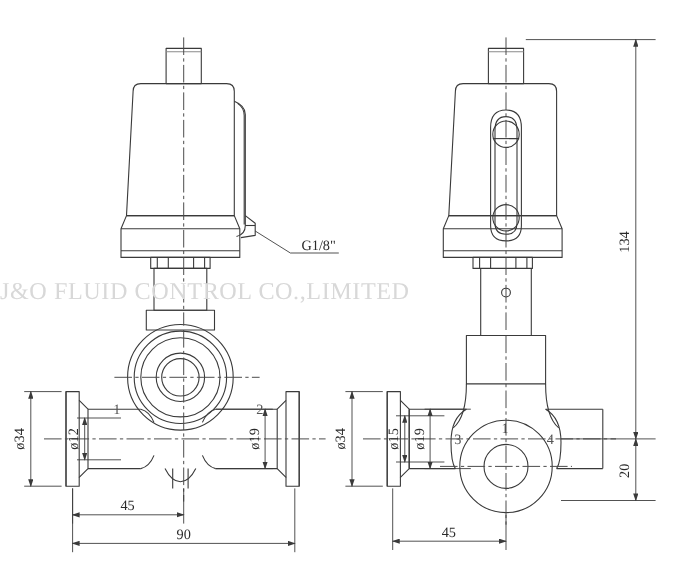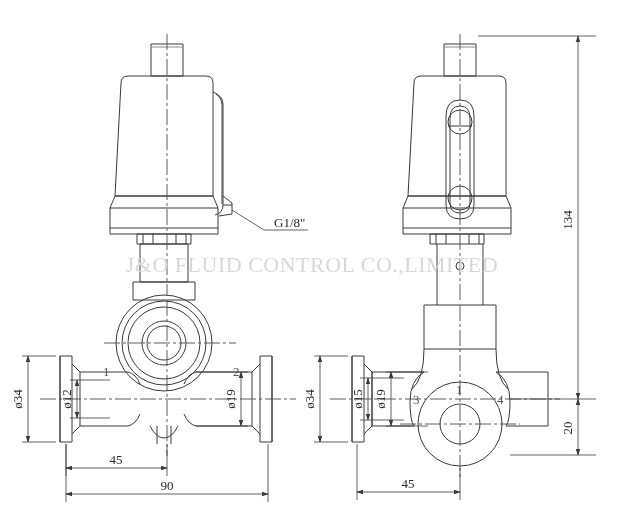--- a/index.html
+++ b/index.html
@@ -1,21 +1,21 @@
 <!DOCTYPE html>
 <html><head>
 <meta charset="utf-8">
 <title>Technical Drawing</title>
 <style>
   html,body{margin:0;padding:0;background:#ffffff;}
   body{width:624px;height:520px;overflow:hidden;
        font-family:"Liberation Serif",serif;}
   #sheet{position:relative;width:624px;height:520px;background:#fff;}
   #sheet svg{position:absolute;left:0;top:0;}
-  .wm{position:absolute;left:0;top:252px;width:624px;text-align:center;
+  .wm{position:absolute;left:0;top:252px;width:624px;
       font-family:"Liberation Serif",serif;font-size:22px;letter-spacing:.5px;
       color:#d8d8d8;white-space:nowrap;pointer-events:none;user-select:none;}
 </style>
 </head>
 <body>
 
 <div id="sheet">
 
   <svg width="624" height="520" viewBox="0 0 624 520">
     <defs>

